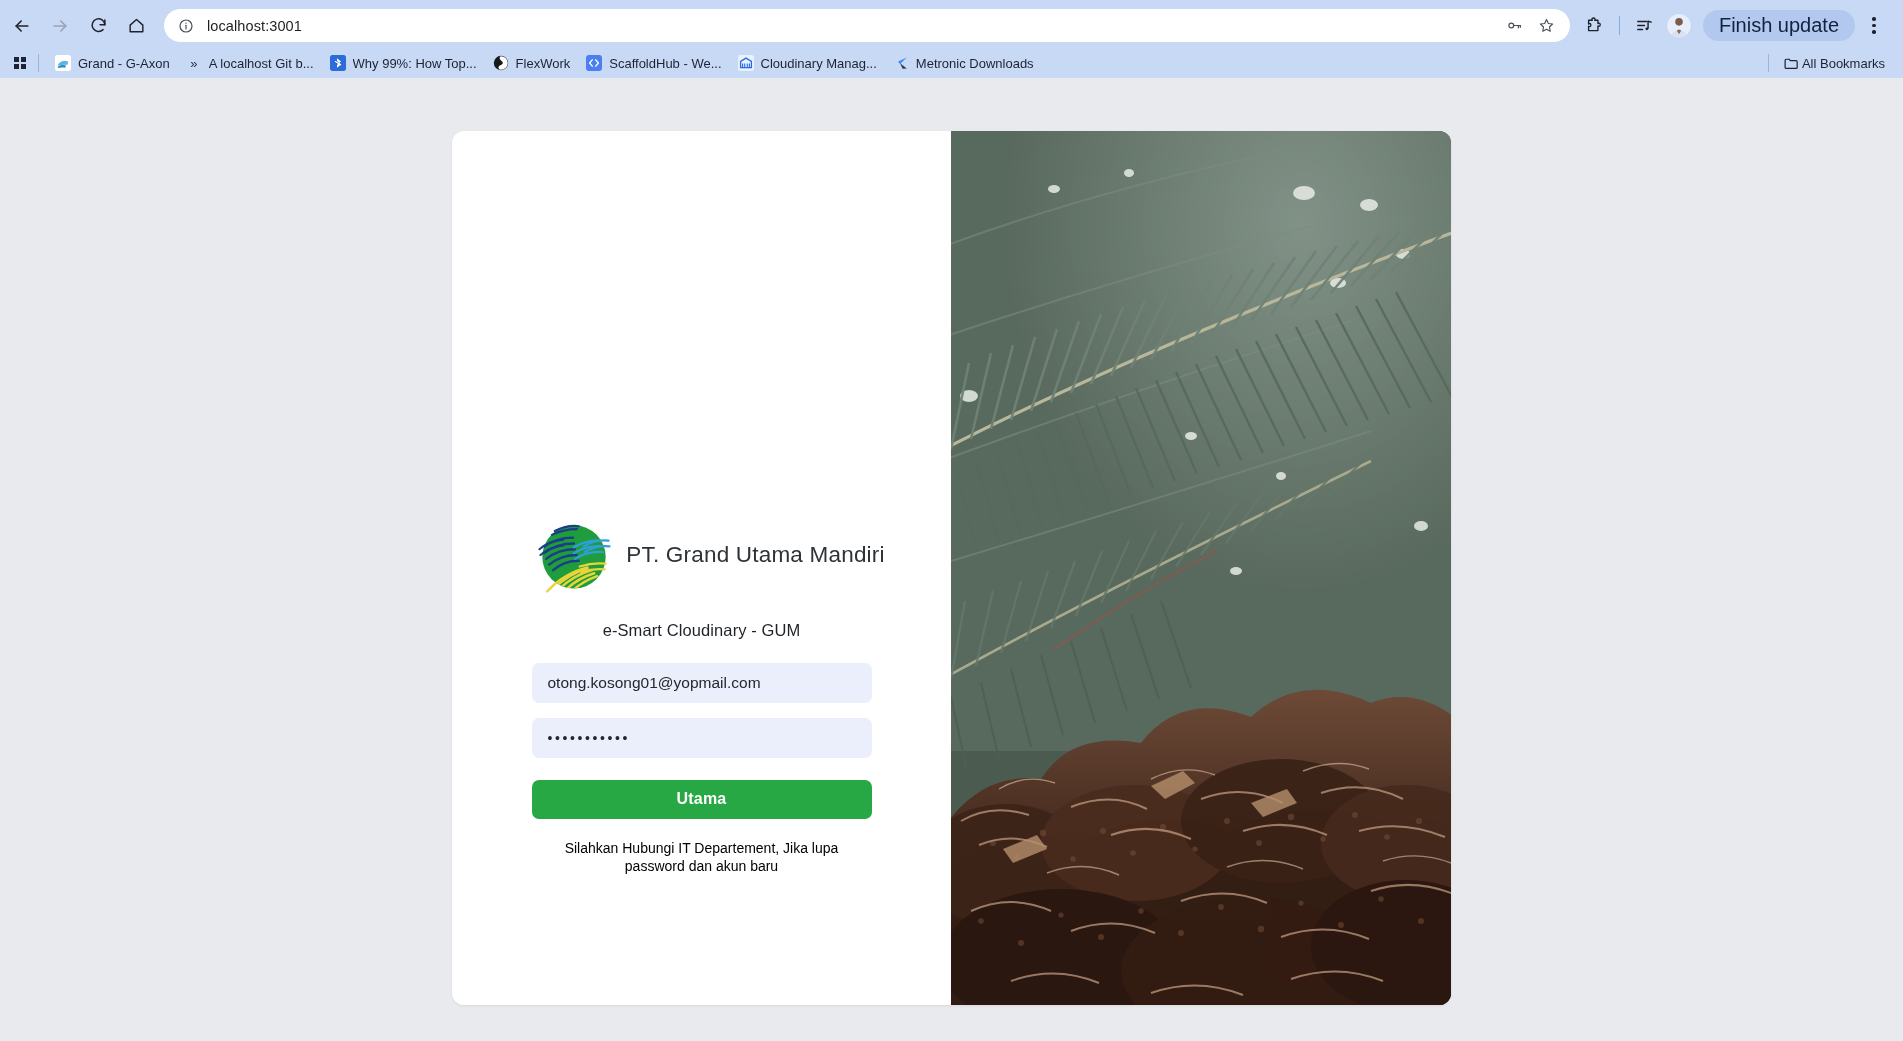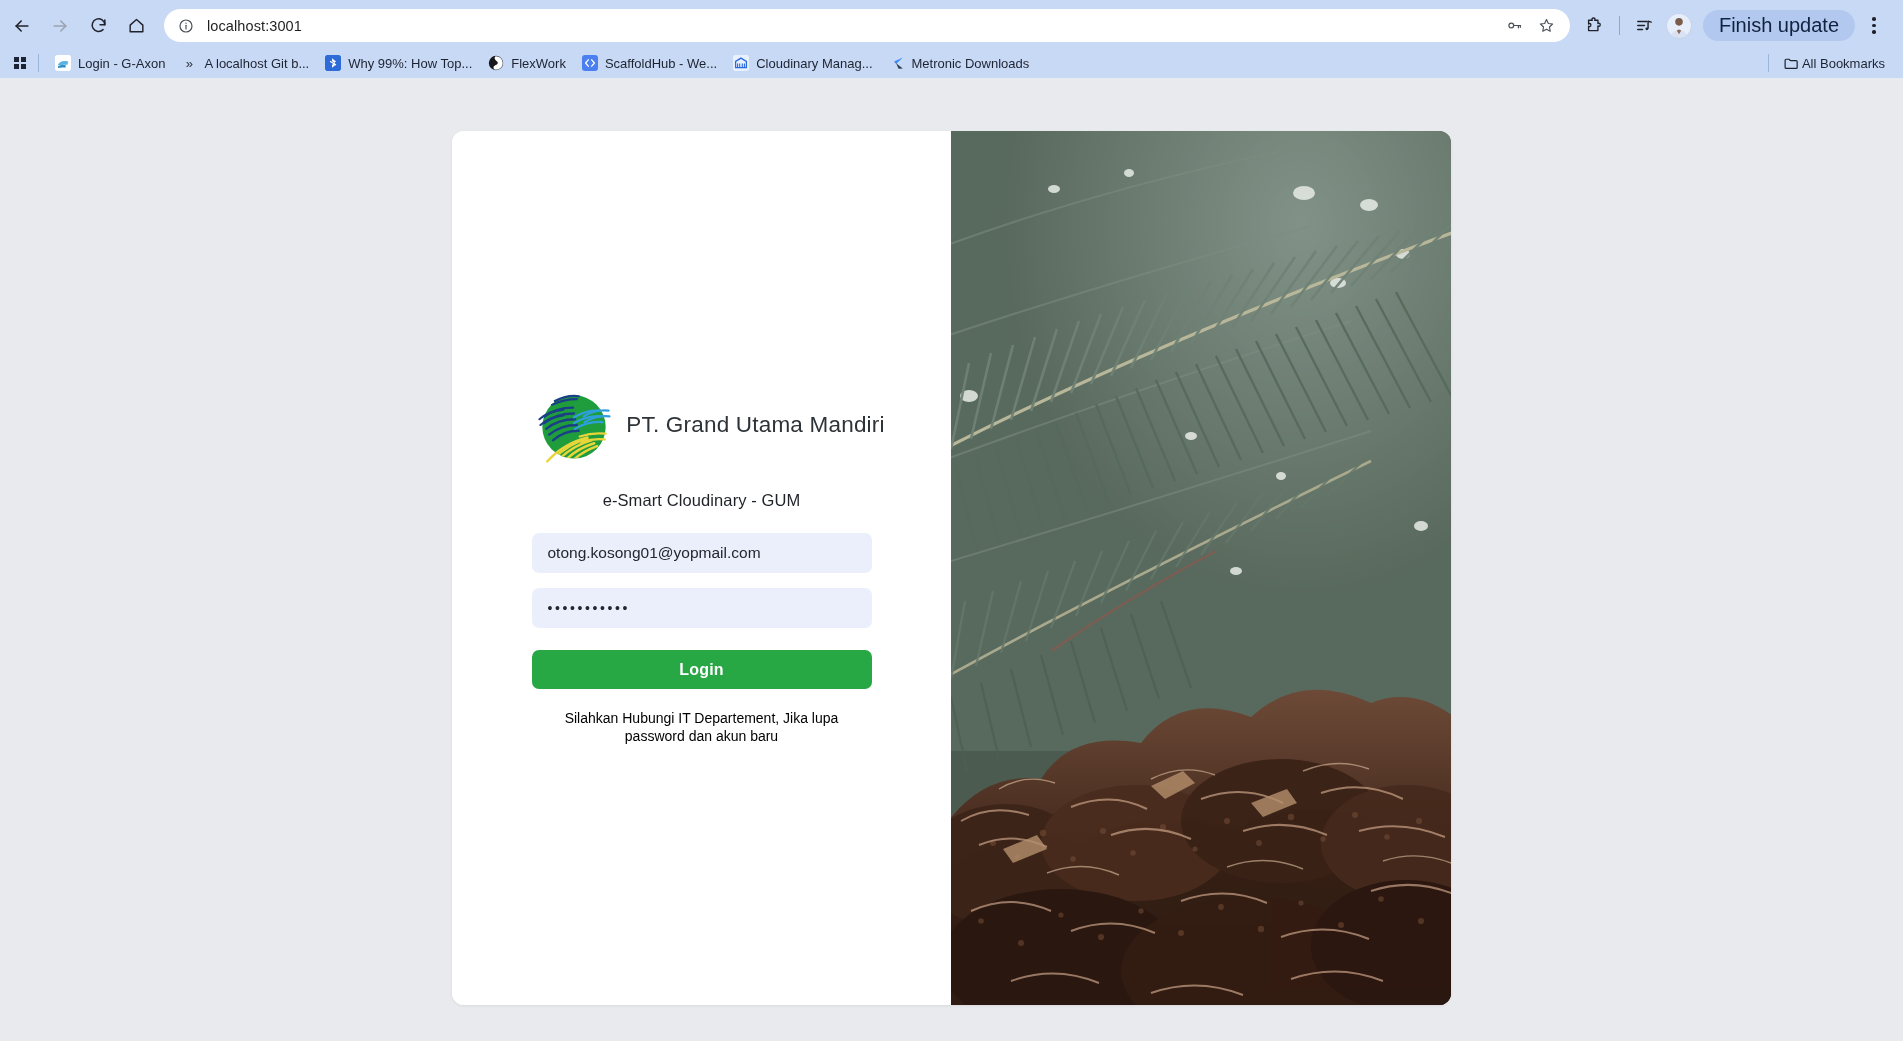--- a/index.html
+++ b/index.html
@@ -152,20 +152,21 @@
   }
   .login-card {
     width: 999px;
     height: 874px;
     display: flex;
     background: #ffffff;
     border-radius: 12px;
     overflow: hidden;
     box-shadow: 0 1px 3px rgba(0,0,0,.07);
     margin-top: 20px;
+    align-items: center;
   }
   .card-left {
     width: 499px;
     background: #fff;
     display: flex;
     flex-direction: column;
     align-items: center;
     padding-top: 246px;
   }
   .brand {
@@ -335,21 +336,21 @@
     <div class="bm-div"></div>
 
     <div class="bm">
       <span class="fav" style="background:#ffffff">
         <svg width="16" height="16" viewBox="0 0 16 16">
             <rect width="16" height="16" rx="3" fill="#fff"></rect>
             <path d="M2.5 10.5c1.8-3.4 4.4-5 8-4.4l2.8.5-1 3.5c-3.2-.7-6.2.2-9.8.4z" fill="#5bb3e0"></path>
             <path d="M3 11.6c2-1.4 4.6-1.8 7.8-1.3l-.4 2.4c-2.6-.5-4.9-.4-7.4.3z" fill="#2f8fc4"></path>
           </svg>
       </span>
-      <span class="bm-label">Login - G-Axon</span>
+      <span class="bm-label">Grand - G-Axon</span>
     </div>
 
     <div class="bm">
       <span class="fav" style="background:transparent;color:#2b3240;font-size:13px">»</span>
       <span class="bm-label">A localhost Git b...</span>
     </div>
 
     <div class="bm">
       <span class="fav" style="background:#2d6bd8">
         <svg width="16" height="16" viewBox="0 0 16 16">
@@ -468,21 +469,21 @@
           </svg>
         </span>
         <span class="brand-name">PT. Grand Utama Mandiri</span>
       </div>
 
       <div class="subtitle">e-Smart Cloudinary - GUM</div>
 
       <input class="field" type="text" value="otong.kosong01@yopmail.com" style="">
       <input class="field pw" type="text" value="•••••••••••" style="">
 
-      <button class="login-btn">Login</button>
+      <button class="login-btn">Utama</button>
 
       <div class="helper">Silahkan Hubungi IT Departement, Jika lupa password dan akun baru</div>
     </div>
 
     <div class="card-right">
       <svg viewBox="0 0 500 874" preserveAspectRatio="none">
         <defs>
           <linearGradient id="skyG" x1="0" y1="0" x2="0" y2="1">
             <radialGradient id="leafLight" cx="0.7" cy="0.15" r="0.6">
               <stop offset="0%" stop-color="#9fb0a8"></stop>

